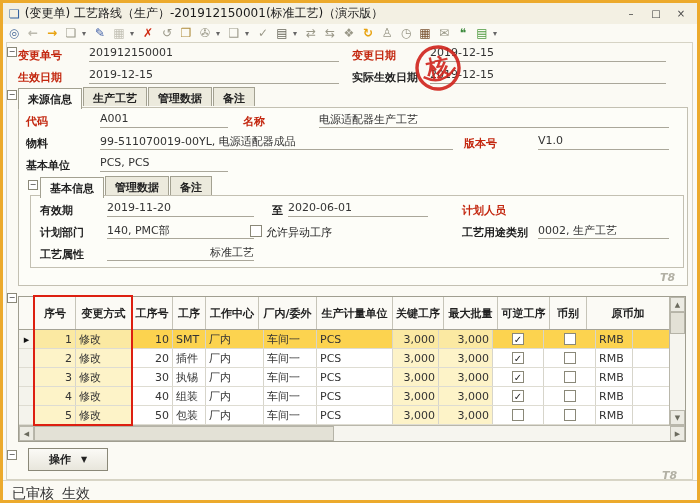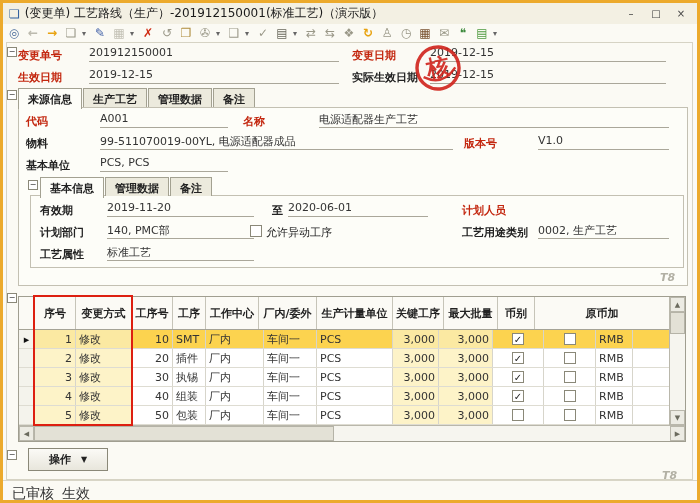--- a/index.html
+++ b/index.html
@@ -31,21 +31,21 @@
   [data-name="message-icon"]{color:#3c8a3c;}
   [data-name="notes-icon"]{color:#4f9a3f;}
   .client{position:absolute;left:6px;top:42px;width:687px;height:438px;
           border:1px solid #d6d3c4;}
   .exp{position:absolute;width:10px;height:10px;border:1px solid #8a8878;background:#fff;
        font-size:8px;line-height:8px;text-align:center;color:#333;z-index:3;}
   .lbl{position:absolute;font-size:11px;font-weight:bold;color:#222;white-space:nowrap;z-index:2;}
   .lbl.req{color:#c3270f;}
   .fld{position:absolute;height:16px;border-bottom:1px solid #aaa79a;font-size:11px;
        color:#333;white-space:nowrap;overflow:hidden;z-index:2;background:transparent;}
-  .tabs{position:absolute;display:flex;align-items:center;z-index:2;}
+  .tabs{position:absolute;display:flex;align-items:flex-start;z-index:2;}
   .tab{height:19px;padding:3px 9px 0;font-size:11px;font-weight:bold;color:#222;
        background:#ecead d;background:#eceadd;border:1px solid #a3a191;border-bottom:none;
        margin-right:1px;white-space:nowrap;}
   .tab.active{background:#fdfdf8;height:21px;position:relative;top:1px;z-index:3;}
   .panel{position:absolute;border:1px solid #c3c0b2;background:#fdfdf8;z-index:1;}
   .wm{position:absolute;font-size:11px;font-weight:bold;font-style:italic;color:#b2b0a4;z-index:2;}
   .cbx{width:12px;height:12px;border:1px solid #8a8878;background:#fff;display:inline-flex;
        align-items:center;justify-content:center;font-size:10px;color:#222;}
   .cbx-abs{position:absolute;z-index:2;}
   .plain{position:absolute;font-size:11px;color:#222;white-space:nowrap;z-index:2;}
@@ -190,38 +190,39 @@
   <span class="lbl req" style="left:462px;top:203px;" data-name="planner-label">计划人员</span>
 
   <span class="lbl" style="left:40px;top:225px;" data-name="dept-label">计划部门</span>
   <div class="fld" style="left:107px;top:223px;width:147px;" data-name="dept-field">140, PMC部</div>
   <span class="cbx cbx-abs" style="left:250px;top:225px;" data-name="allow-change-checkbox"></span>
   <span class="plain" style="left:266px;top:225px;" data-name="allow-change-label">允许异动工序</span>
   <span class="lbl" style="left:462px;top:225px;text-align:center;" data-name="usage-label">工艺用途类别</span>
   <div class="fld" style="left:538px;top:223px;width:131px;" data-name="usage-field">0002, 生产工艺</div>
 
   <span class="lbl" style="left:40px;top:247px;" data-name="attribute-label">工艺属性</span>
-  <div class="fld" style="left:107px;top:245px;width:147px;" data-name="attribute-field">标准工艺</div>
+  <div class="fld" style="left:107px;top:245px;width:147px;text-align:right;" data-name="attribute-field">标准工艺</div>
   <span class="wm" style="left:660px;top:271px;" data-name="watermark-t8-upper">T8</span>
 
   <span class="exp" style="left:7px;top:293px;" data-name="grid-collapse-toggle">−</span>
   <div class="gridwrap" data-name="operations-grid">
     <div class="gridtop">
       <div class="gridcols">
         <div class="g-head" data-name="grid-header-row">
           <span class="gh c0" data-name="col-indicator"></span>
           <span class="gh c1" data-name="col-seq">序号</span>
           <span class="gh c2" data-name="col-change-mode">变更方式</span>
           <span class="gh c3" data-name="col-op-no">工序号</span>
           <span class="gh c4" data-name="col-op">工序</span>
           <span class="gh c6" data-name="col-work-center">工作中心</span>
           <span class="gh c5" data-name="col-site">厂内/委外</span>
           <span class="gh c7" data-name="col-unit">生产计量单位</span>
           <span class="gh c10" data-name="col-key-op">关键工序</span>
           <span class="gh c9" data-name="col-max-batch">最大批量</span>
+          <span class="gh c11" data-name="col-reversible-op">可逆工序</span>
           <span class="gh c12" data-name="col-currency">币别</span>
           <span class="gh c13" data-name="col-orig-currency">原币加</span>
         </div>
 
         <div class="gr sel" data-name="table-row">
           <span class="gc ind c0" data-name="row-indicator">▸</span>
           <span class="gc n edit c1" data-name="cell-seq">1</span>
           <span class="gc edit c2" data-name="cell-change-mode">修改</span>
           <span class="gc n c3" data-name="cell-op-no">10</span>
           <span class="gc c4" data-name="cell-op">SMT</span>

